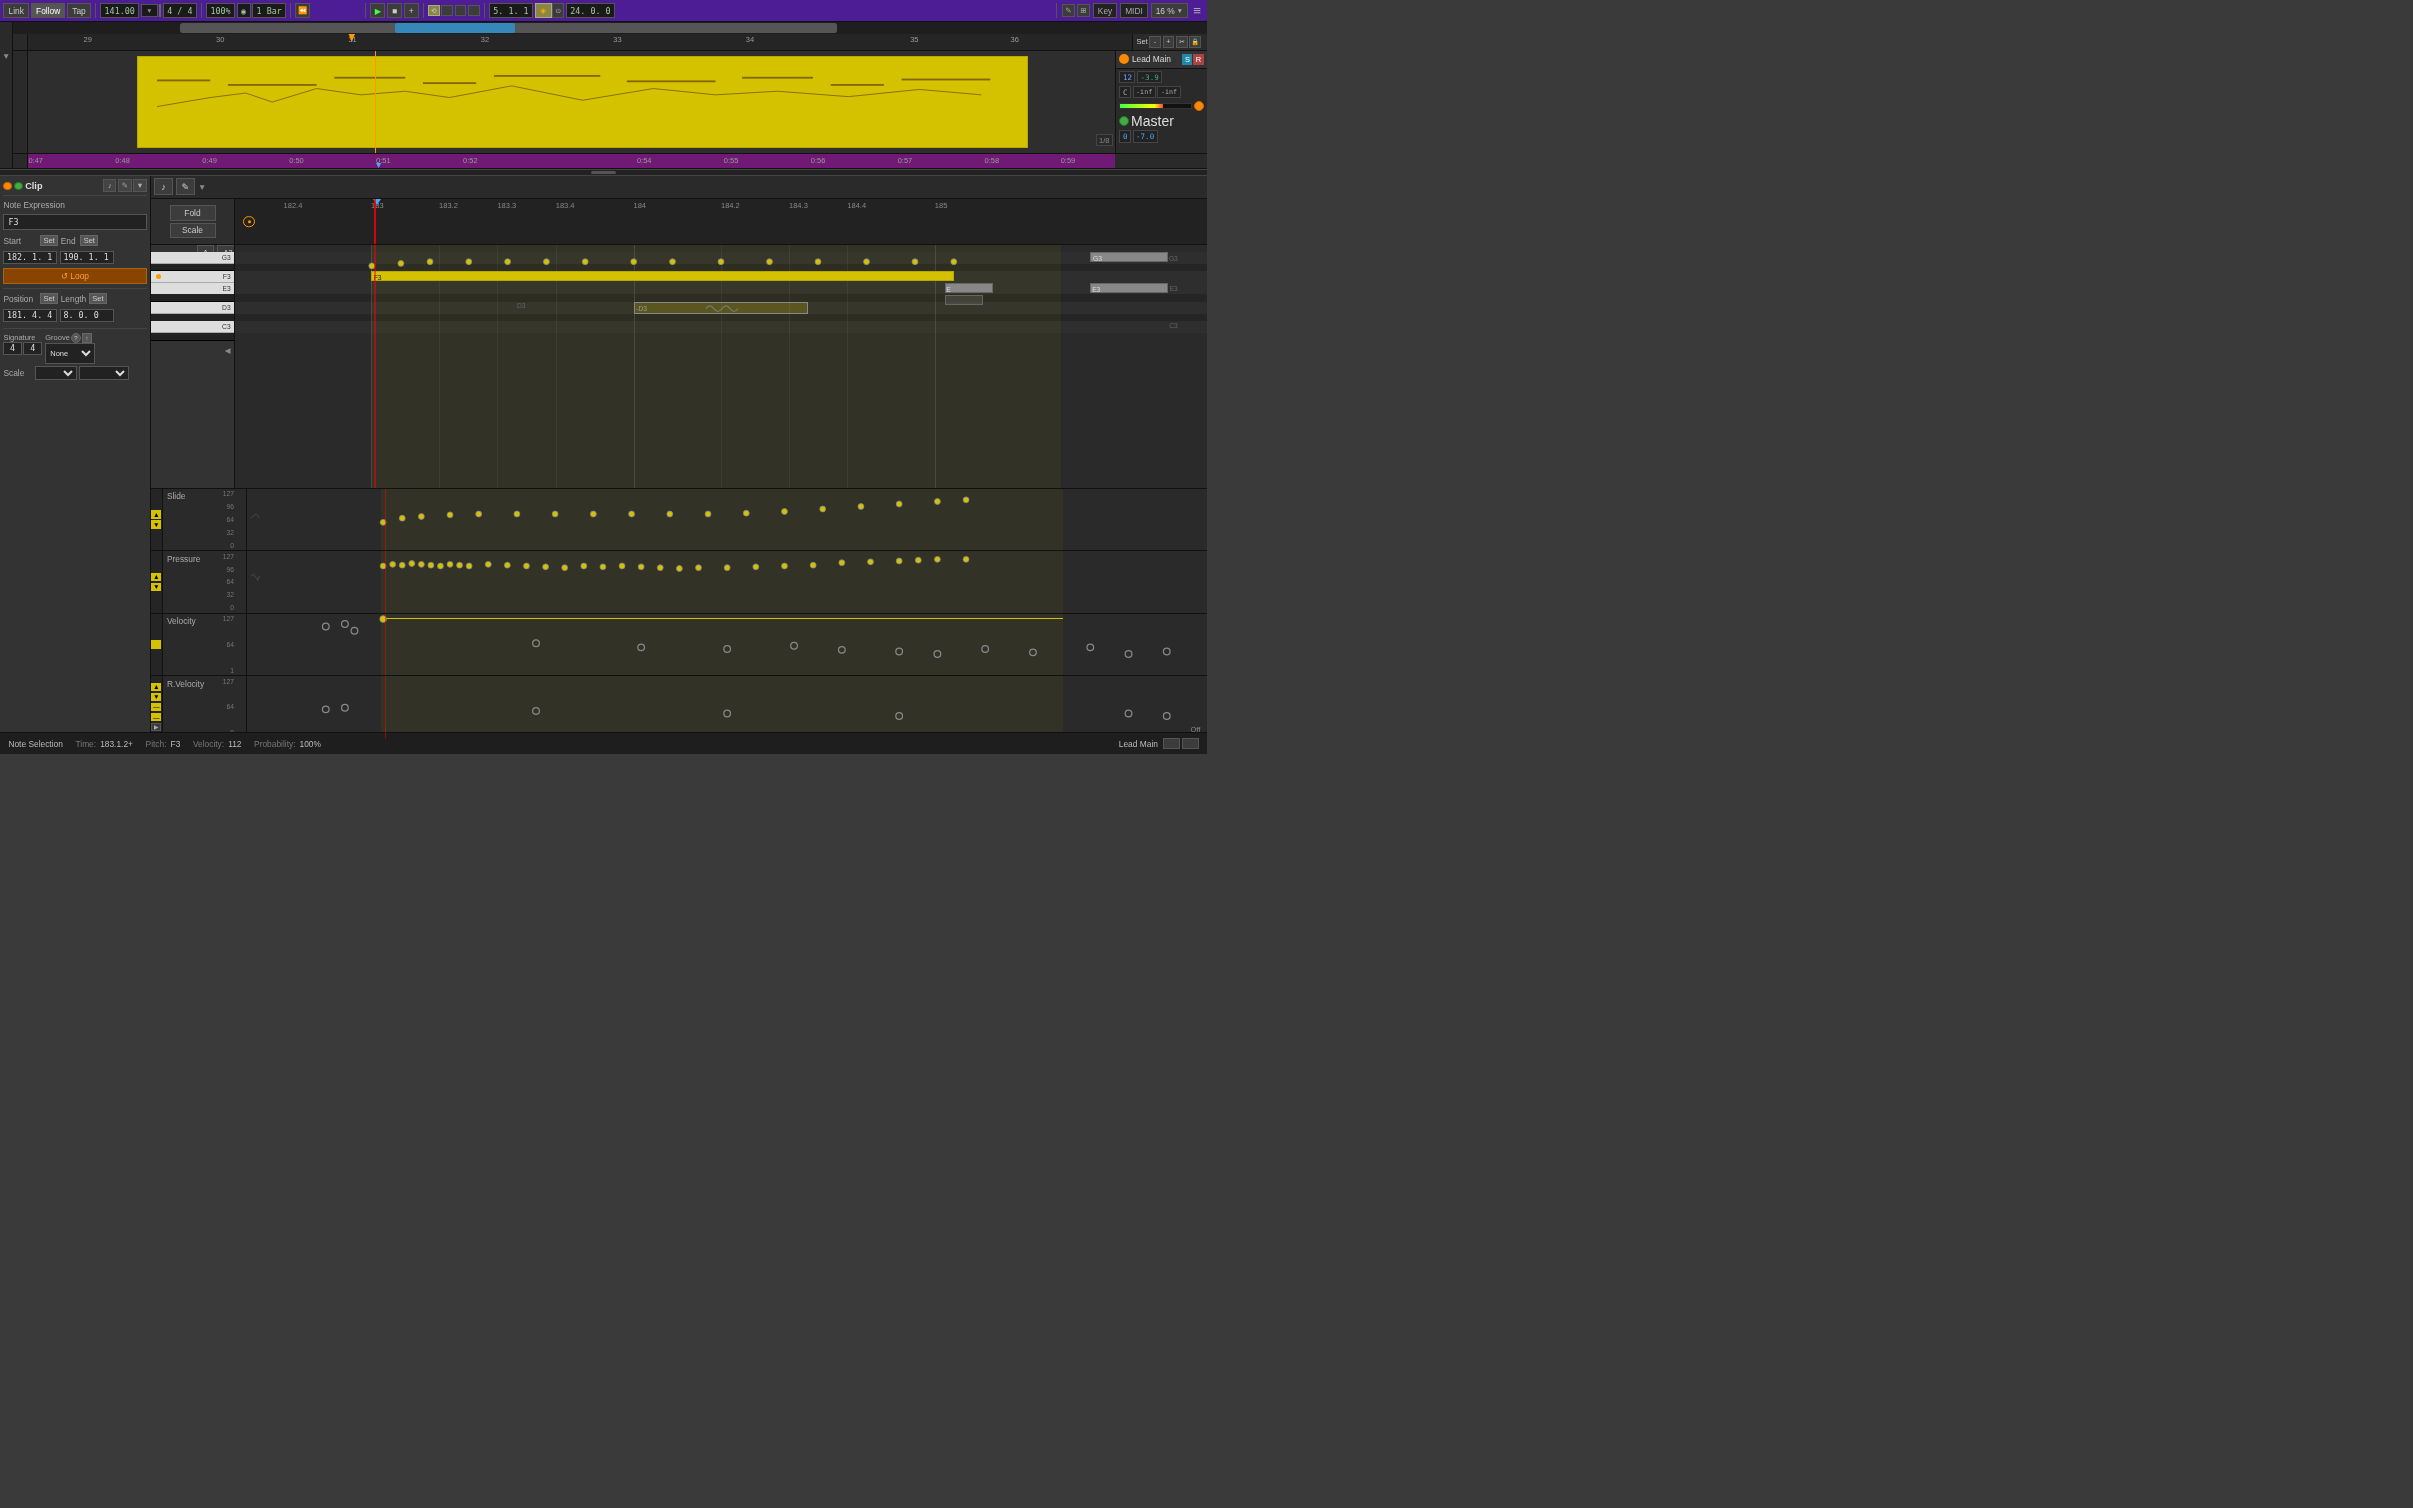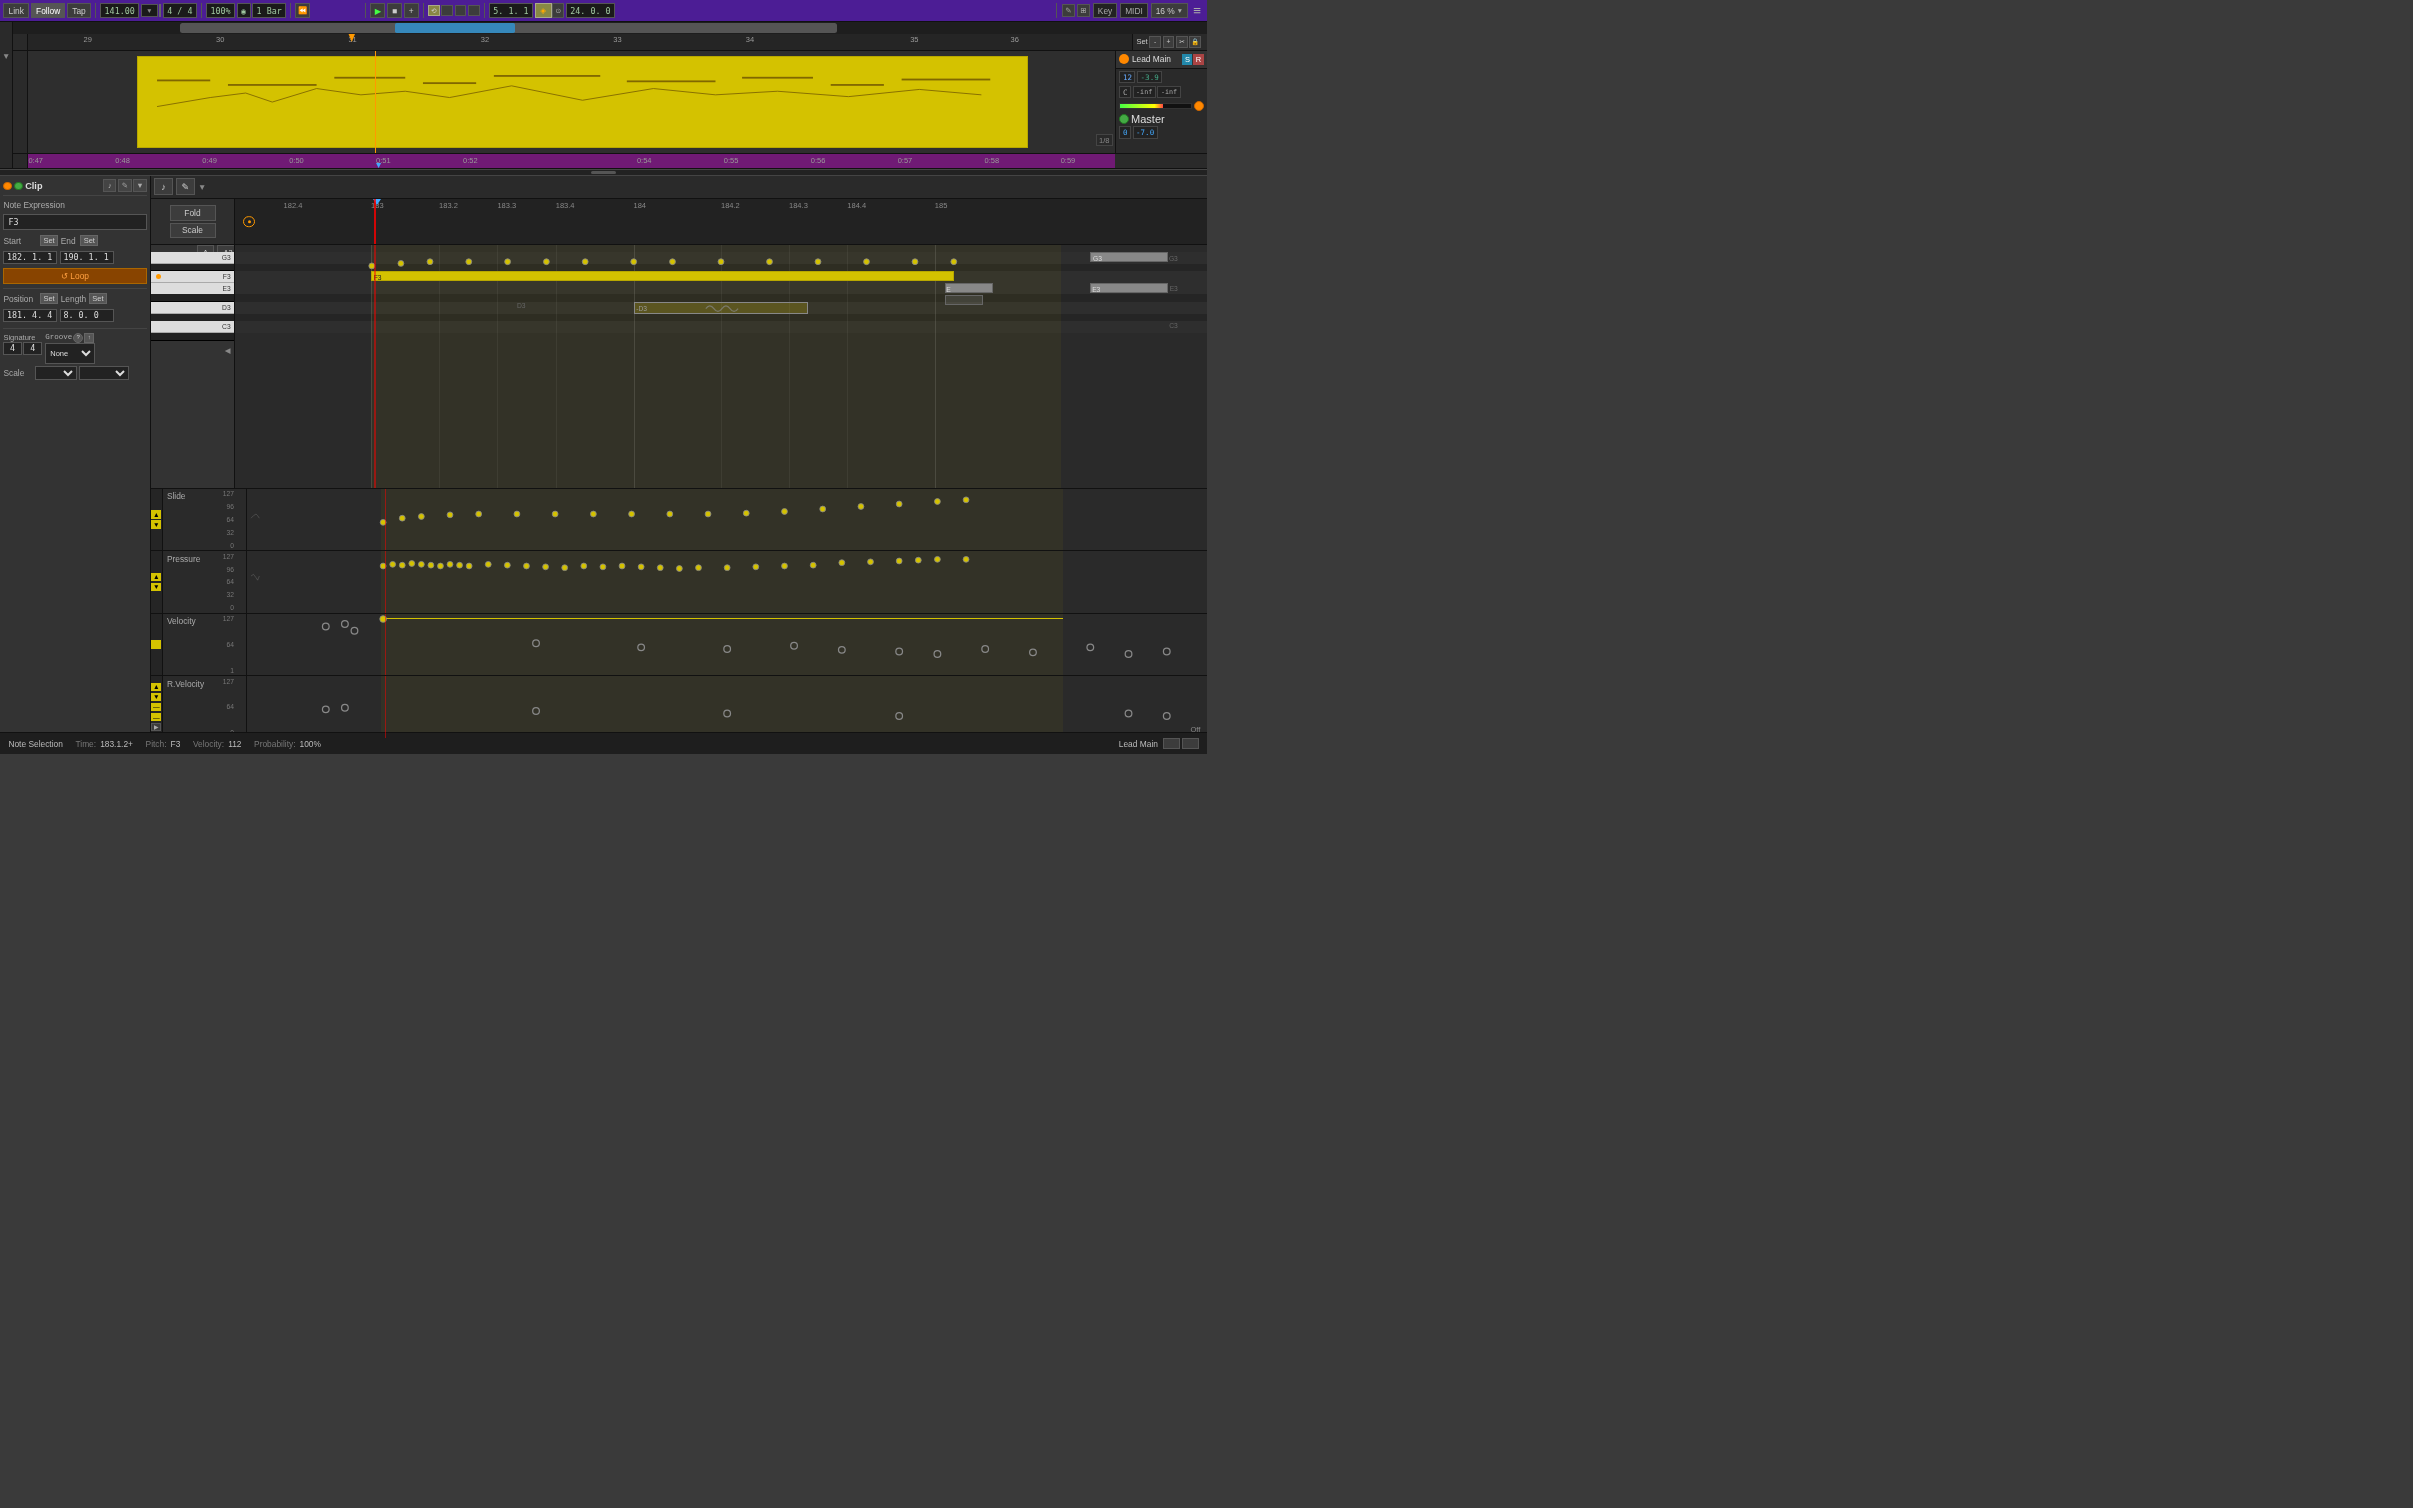--- a/index.html
+++ b/index.html
@@ -700,21 +700,21 @@
 
         <div style="display:flex;align-items:center;padding:1.7px 3.4px;gap:1.7px;">
           <div style="flex:1;height:6.7px;background:#111;border:0.8px solid #333;position:relative;overflow:hidden;">
             <div style="position:absolute;left:0;top:0;bottom:0;width:60%;background:linear-gradient(to right,#4f4,#ff0 80%,#f44 100%);"></div>
           </div>
           <div class="orange-circle"></div>
         </div>
         <div style="padding:0.8px 3.4px;">
           <div style="display:flex;align-items:center;gap:1.7px;">
             <div class="green-circle"></div>
-            <span style="font-size:11px;color:#ddd;">Master</span>
+            <span style="font-size:14px;color:#ddd;">Master</span>
           </div>
           <div style="display:flex;gap:1.7px;margin-top:0.8px;">
             <div class="volume-display" style="color:#4af;">0</div>
             <div class="volume-display" style="color:#4af;">-7.0</div>
           </div>
         </div>
 
         <div style="position:absolute;right:94px;bottom:6.7px;font-size:7.5px;color:#888;background:#2a2a2a;padding:0.8px 2.5px;border:0.8px solid #444;">1/8</div>
       </div>
     </div>
@@ -796,21 +796,21 @@
 
     <div class="sig-groove-row">
       <div>
         <div class="sig-label">Signature</div>
         <div class="sig-inputs">
           <div class="sig-input">4</div>
           <div class="sig-input">4</div>
         </div>
       </div>
       <div>
-        <div style="display:flex;align-items:flex-start;gap:1px;font-family:Liberation Mono, monospace;">
+        <div style="display:flex;align-items:center;gap:1px;">
           <div class="sig-label">Groove</div>
           <div style="width:10px;height:10px;background:#555;border:0.8px solid #666;border-radius:50%;display:flex;align-items:center;justify-content:center;font-size:5.9px;cursor:pointer;">?</div>
           <div style="width:10px;height:10px;background:#555;border:0.8px solid #666;display:flex;align-items:center;justify-content:center;font-size:5.9px;cursor:pointer;">↑</div>
         </div>
         <select class="groove-select">
           <option>None</option>
         </select>
       </div>
     </div>
 

